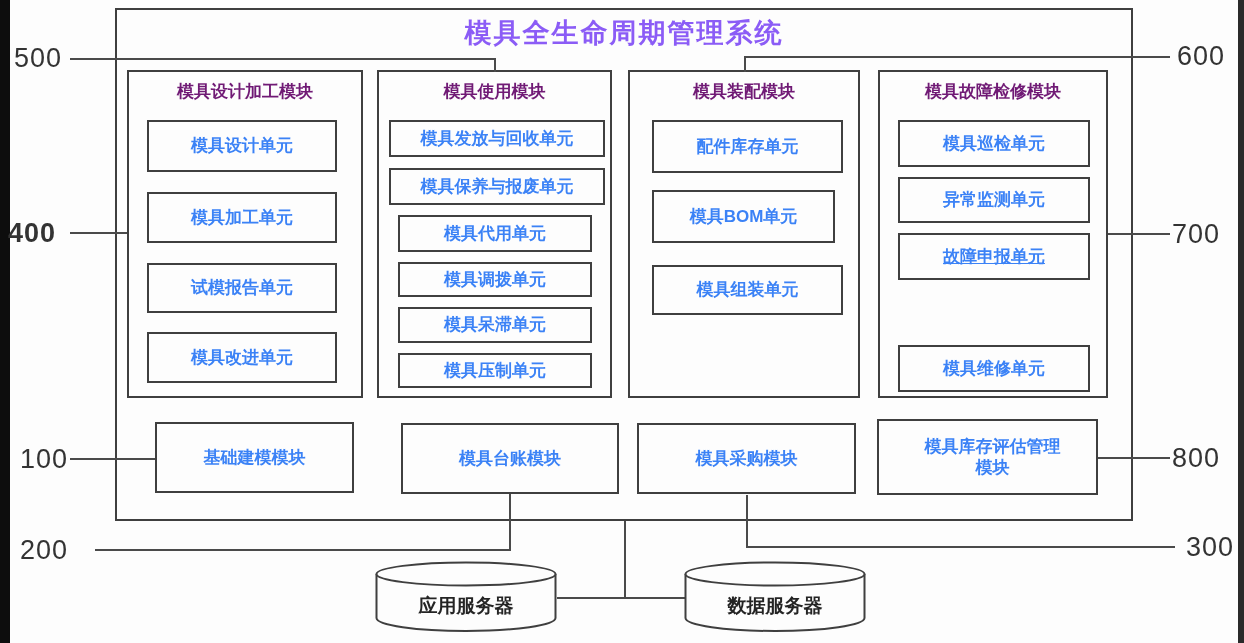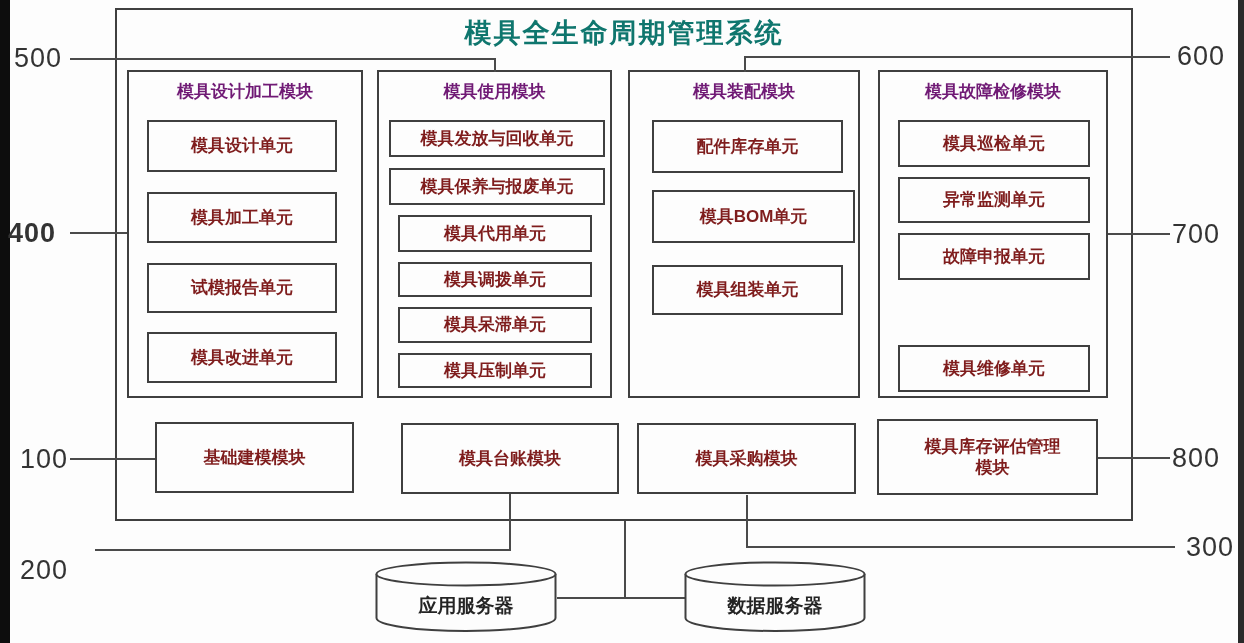--- a/index.html
+++ b/index.html
@@ -15,33 +15,33 @@
   .edge-strip.left{left:0;width:10px;}
   .edge-strip.right{right:0;width:6px;background:#2a2a2a;}
 
   .outer-box{
     position:absolute;left:115px;top:8px;width:1018px;height:513px;
     border:2px solid #3f3f3f;background:transparent;box-sizing:border-box;
   }
   .diagram-title{
     position:absolute;left:115px;top:14px;width:1018px;height:38px;
     display:flex;align-items:center;justify-content:center;
-    font-size:27px;font-weight:600;letter-spacing:2px;color:#0f766e;
+    font-size:27px;font-weight:600;letter-spacing:2px;color:#8b5cf6;
   }
   .module-box{
     position:absolute;border:2px solid #3f3f3f;box-sizing:border-box;background:transparent;
   }
   .module-header{
     position:absolute;left:0;right:0;top:8px;text-align:center;
     font-size:17px;font-weight:600;color:#701a75;
   }
   .unit-box,.bottom-box{
     position:absolute;border:2px solid #3f3f3f;box-sizing:border-box;background:#fdfdfd;
     display:flex;align-items:center;justify-content:center;text-align:center;
-    font-size:17px;font-weight:600;color:#7f1d1d;line-height:1.25;
+    font-size:17px;font-weight:600;color:#3b82f6;line-height:1.25;
   }
   .hline{position:absolute;height:2px;background:#4a4a4a;}
   .vline{position:absolute;width:2px;background:#4a4a4a;}
   .ref-label{
     position:absolute;font-size:27px;color:#333;letter-spacing:1px;
     font-family:"Liberation Sans","DejaVu Sans",sans-serif;
   }
   .cylinder{position:absolute;width:182px;height:72px;}
   .cylinder svg{position:absolute;left:0;top:0;}
   .cylinder .cyl-label{
@@ -76,29 +76,29 @@
   <div class="unit-box" style="left:389px;top:168px;width:216px;height:37px;">模具保养与报废单元</div>
   <div class="unit-box" style="left:398px;top:215px;width:194px;height:37px;">模具代用单元</div>
   <div class="unit-box" style="left:398px;top:262px;width:194px;height:35px;">模具调拨单元</div>
   <div class="unit-box" style="left:398px;top:307px;width:194px;height:36px;">模具呆滞单元</div>
   <div class="unit-box" style="left:398px;top:353px;width:194px;height:35px;">模具压制单元</div>
 
   <div class="module-box" style="left:628px;top:70px;width:232px;height:328px;">
     <div class="module-header">模具装配模块</div>
   </div>
   <div class="unit-box" style="left:652px;top:120px;width:191px;height:53px;">配件库存单元</div>
-  <div class="unit-box" style="left:652px;top:190px;width:203px;height:53px;">模具BOM单元</div>
+  <div class="unit-box" style="left:652px;top:190px;width:183px;height:53px;">模具BOM单元</div>
   <div class="unit-box" style="left:652px;top:265px;width:191px;height:50px;">模具组装单元</div>
 
   <div class="module-box" style="left:878px;top:70px;width:230px;height:328px;">
     <div class="module-header">模具故障检修模块</div>
   </div>
   <div class="unit-box" style="left:898px;top:120px;width:192px;height:47px;">模具巡检单元</div>
   <div class="unit-box" style="left:898px;top:177px;width:192px;height:46px;">异常监测单元</div>
-  <div class="unit-box" style="left:898px;top:233px;width:192px;height:47px;">故障申报单元</div>
+  <div class="unit-box" style="left:898px;top:233px;width:192px;height:47px;text-decoration:underline;">故障申报单元</div>
   <div class="unit-box" style="left:898px;top:345px;width:192px;height:47px;">模具维修单元</div>
 
   <div class="bottom-box" style="left:155px;top:422px;width:199px;height:71px;">基础建模模块</div>
   <div class="bottom-box" style="left:401px;top:423px;width:218px;height:71px;">模具台账模块</div>
   <div class="bottom-box" style="left:637px;top:423px;width:219px;height:71px;">模具采购模块</div>
   <div class="bottom-box" style="left:877px;top:419px;width:221px;height:76px;flex-direction:column;padding-left:10px;">
     <span>模具库存评估管理</span>
     <span>模块</span>
   </div>
 
@@ -114,21 +114,21 @@
   <div class="hline" style="left:95px;top:549px;width:416px;"></div>
   <div class="vline" style="left:746px;top:495px;height:53px;"></div>
   <div class="hline" style="left:747px;top:546px;width:428px;"></div>
 
   <div class="vline" style="left:624px;top:521px;height:78px;"></div>
   <div class="hline" style="left:557px;top:597px;width:128px;"></div>
 
   <div class="ref-label" style="left:14px;top:43px;">500</div>
   <div class="ref-label" style="left:8px;top:218px;font-weight:bold;">400</div>
   <div class="ref-label" style="left:20px;top:444px;">100</div>
-  <div class="ref-label" style="left:20px;top:535px;margin-top:20px;">200</div>
+  <div class="ref-label" style="left:20px;top:535px;">200</div>
   <div class="ref-label" style="left:1177px;top:41px;">600</div>
   <div class="ref-label" style="left:1172px;top:219px;">700</div>
   <div class="ref-label" style="left:1172px;top:443px;">800</div>
   <div class="ref-label" style="left:1186px;top:532px;">300</div>
 
   <div class="cylinder" style="left:375px;top:561px;">
     <svg width="182" height="72" viewBox="0 0 182 72">
       <path d="M 1.5 13 L 1.5 57 A 89.5 13 0 0 0 180.5 57 L 180.5 13" fill="#fdfdfd" stroke="#3f3f3f" stroke-width="2"></path>
       <ellipse cx="91" cy="13" rx="89.5" ry="11.5" fill="#fdfdfd" stroke="#3f3f3f" stroke-width="2"></ellipse>
     </svg>

